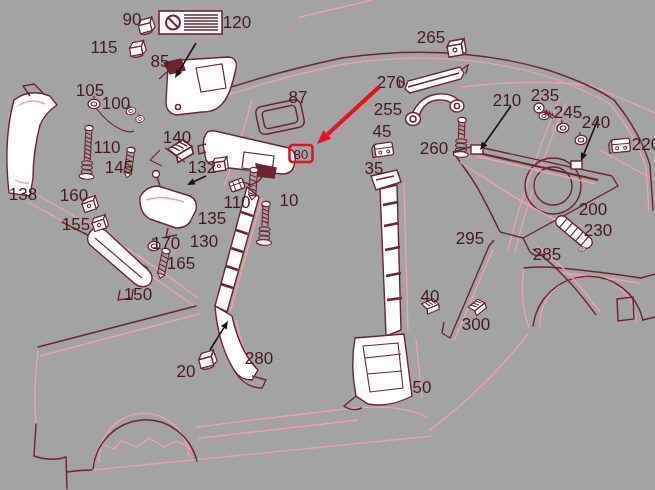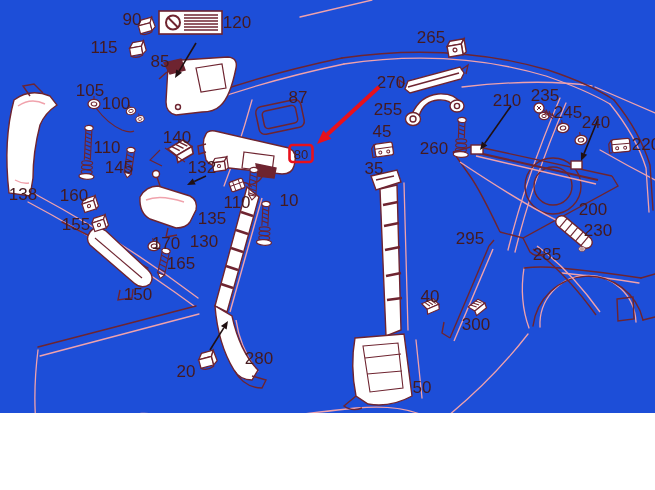--- a/index.html
+++ b/index.html
@@ -1,16 +1,16 @@
 <!DOCTYPE html>
 <html><head>
 <meta charset="utf-8">
 <style>
   html,body{margin:0;padding:0;background:#fff;}
-  .stage{position:relative;width:655px;height:413px;background:#1d4ed8;overflow:hidden;
+  .stage{position:relative;width:655px;height:490px;background:#a3a3a3;overflow:hidden;
          font-family:"Liberation Sans", sans-serif;}
   svg text{font-family:"Liberation Sans", sans-serif;}
 </style>
 </head>
 <body>
 
 <div class="stage">
 <svg id="dg" width="655" height="490" viewBox="0 0 655 490">
 
   <g fill="none" stroke="#f0a2ac" stroke-width="1.3" stroke-linecap="round">

